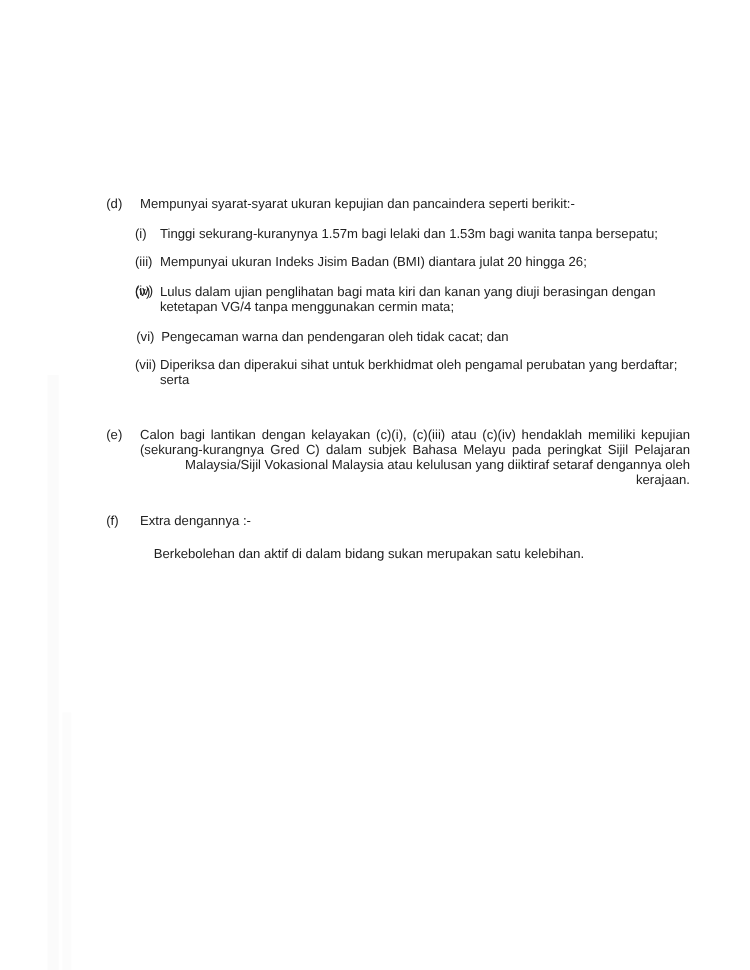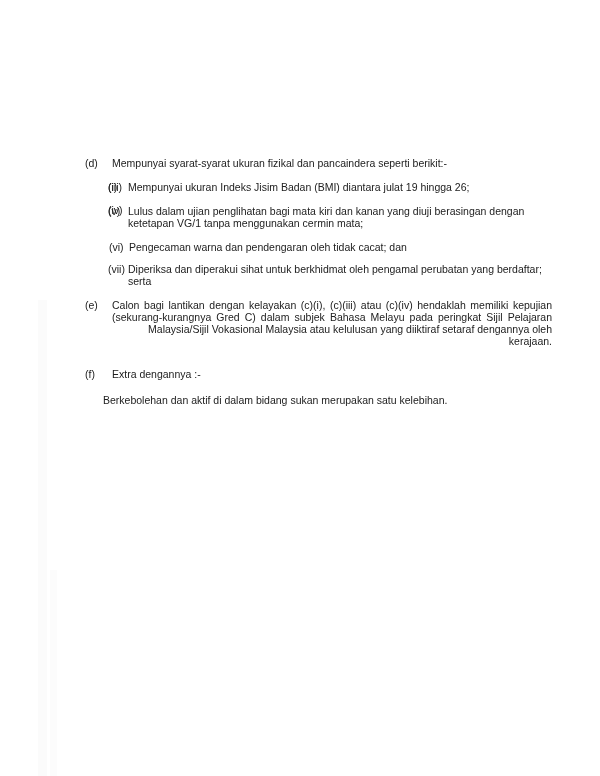--- a/index.html
+++ b/index.html
@@ -60,67 +60,68 @@
   }
   .subrow > .lbl {
     position: absolute;
     left: 0;
     top: 0;
     width: 20px;
   }
   .mb12 { margin-bottom: 12px; }
   .mb11 { margin-bottom: 11px; }
   .mb10 { margin-bottom: 10px; margin-left: 24px; }
-  .mb24 { margin-bottom: 12px; }
+  .mb24 { margin-bottom: 32px; }
   .mb21 { margin-bottom: 21px; }
   .mb14 { margin-bottom: 14px; }
   .just .line-j {
     text-align: justify;
     text-align-last: justify;
   }
   .just .line-l {
     text-align: right;
   }
   .b { font-weight: normal; }
   .note-line {
-    margin-left: 18px;
+    margin-left: 38px;
   }
 </style>
 </head>
 <body>
 
 <div class="page">
 
   <div class="artifact-1"></div>
   <div class="artifact-2"></div>
 
   <div class="content">
 
     <div class="row mb12">
       <span class="lbl">(d)</span>
-      <span>Mempunyai syarat-syarat ukuran fizikal dan pancaindera seperti berikit:-</span>
+      <span>Mempunyai syarat-syarat ukuran kepujian dan pancaindera seperti berikit:-</span>
     </div>
 
     <div class="subrow mb11">
       <span class="lbl">(i)</span>
+      <span>Tinggi sekurang-kuranynya 1.57m bagi lelaki dan 1.53m bagi wanita tanpa bersepatu;</span>
     </div>
 
 
     <div class="subrow mb11">
       <span class="lbl">(iii)</span>
-      <span>Mempunyai ukuran Indeks Jisim Badan (BMI) diantara julat 19 hingga 26;</span>
+      <span>Mempunyai ukuran Indeks Jisim Badan (BMI) diantara julat 20 hingga 26;</span>
     </div>
 
     <div class="subrow mb12">
       <span class="lbl">(iv)</span>
     </div>
 
     <div class="subrow mb12">
       <span class="lbl">(v)</span>
-      <span>Lulus dalam ujian penglihatan bagi mata kiri dan kanan yang diuji berasingan dengan ketetapan VG/1 tanpa menggunakan cermin mata;</span>
+      <span>Lulus dalam ujian penglihatan bagi mata kiri dan kanan yang diuji berasingan dengan ketetapan VG/4 tanpa menggunakan cermin mata;</span>
     </div>
 
     <div class="subrow mb10">
       <span class="lbl">(vi)</span>
       <span>Pengecaman warna dan pendengaran oleh tidak cacat; dan</span>
     </div>
 
     <div class="subrow mb24">
       <span class="lbl">(vii)</span>
       <span>Diperiksa dan diperakui sihat untuk berkhidmat oleh pengamal perubatan yang berdaftar; serta</span>

